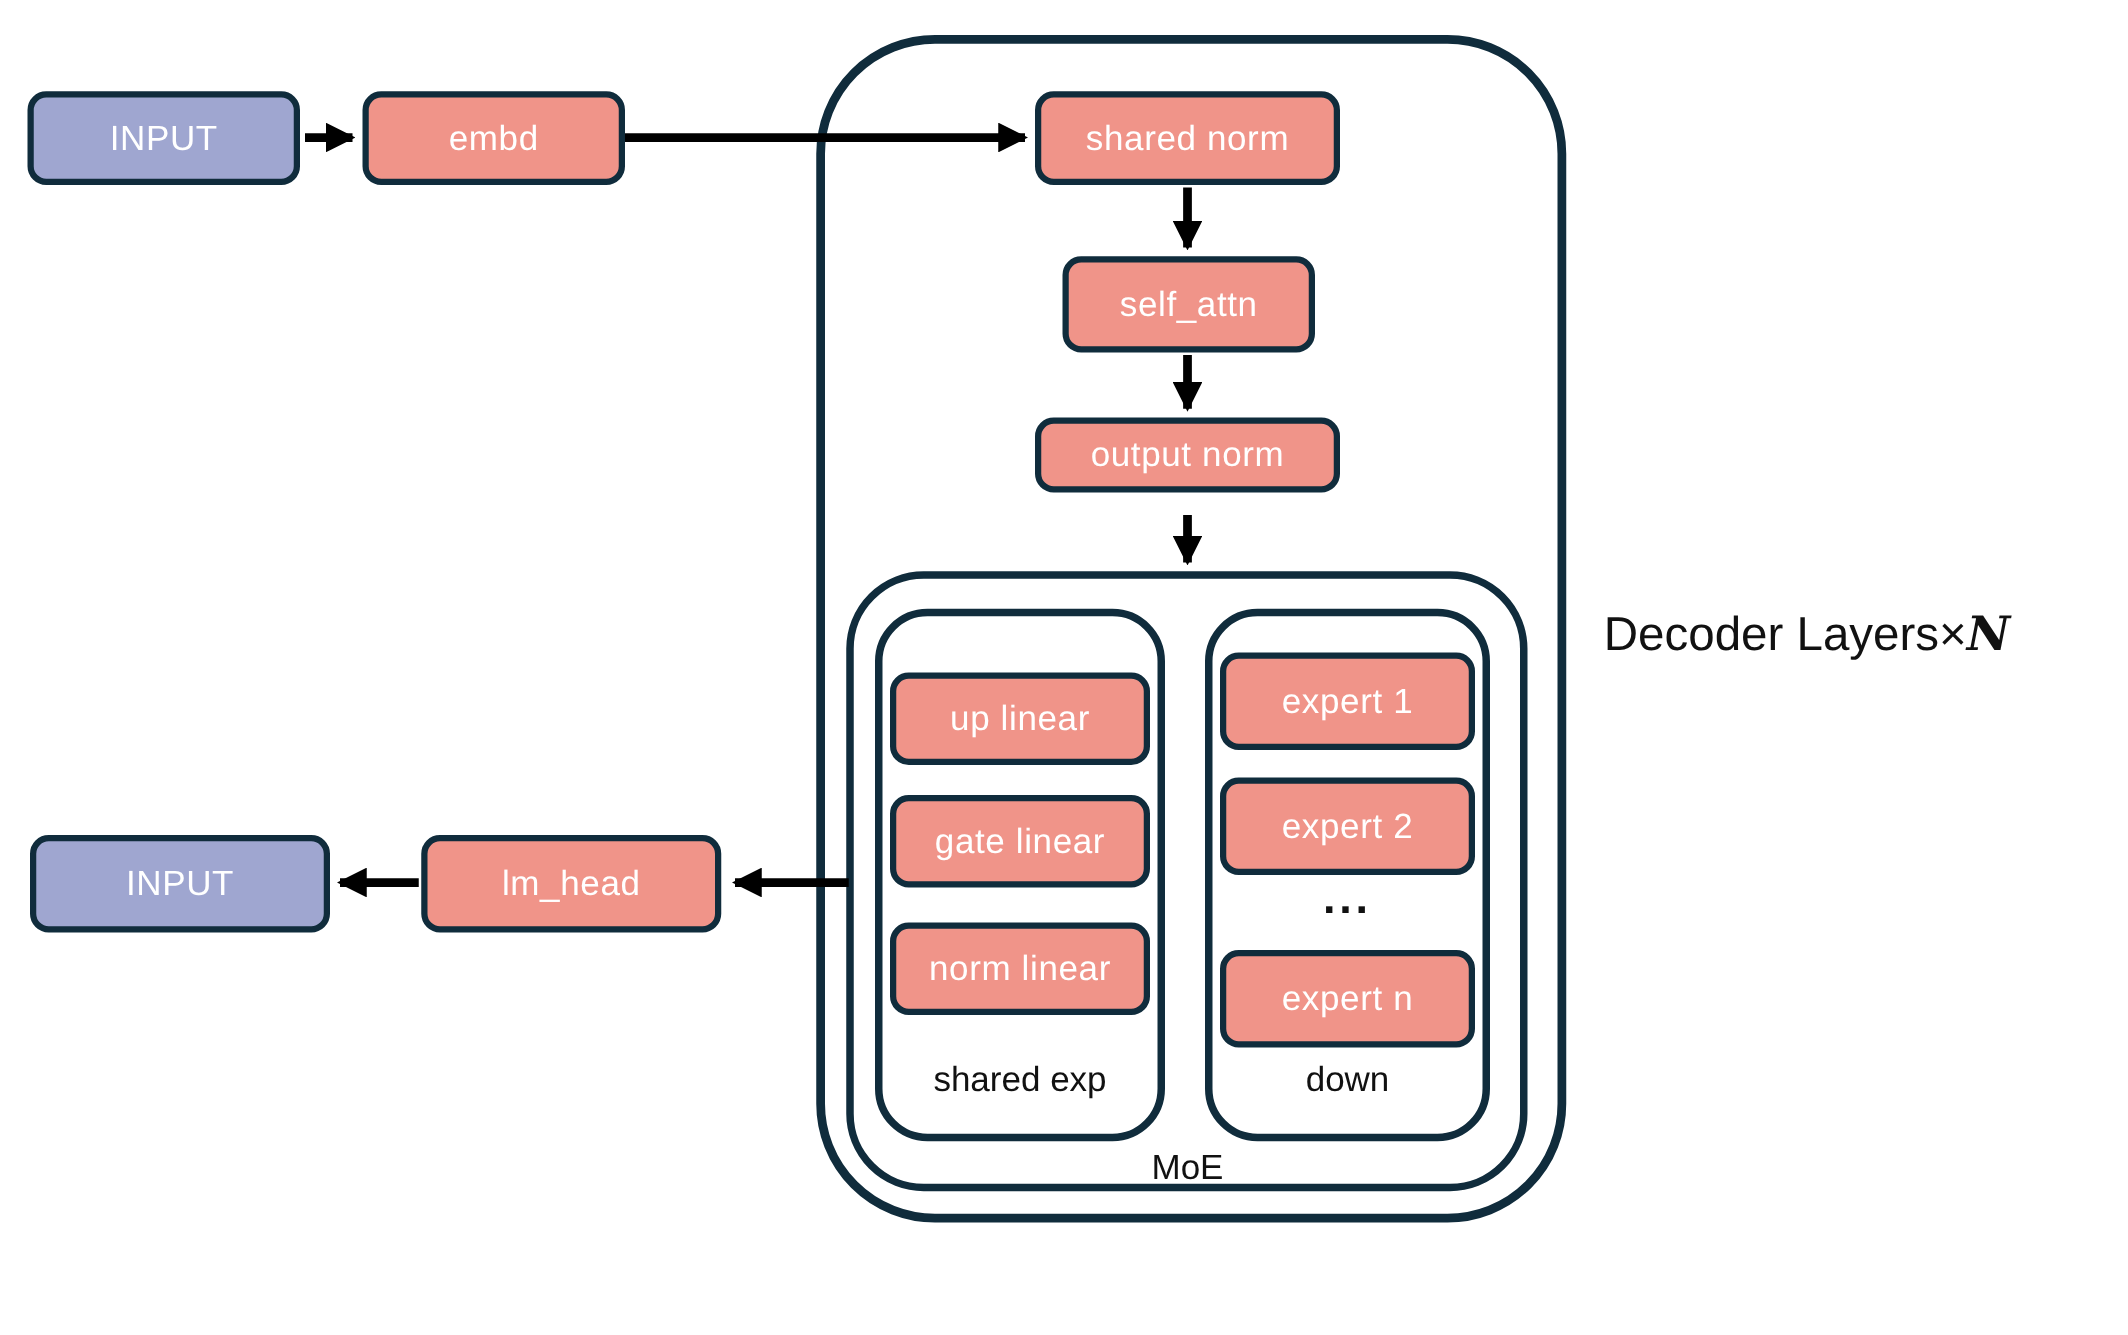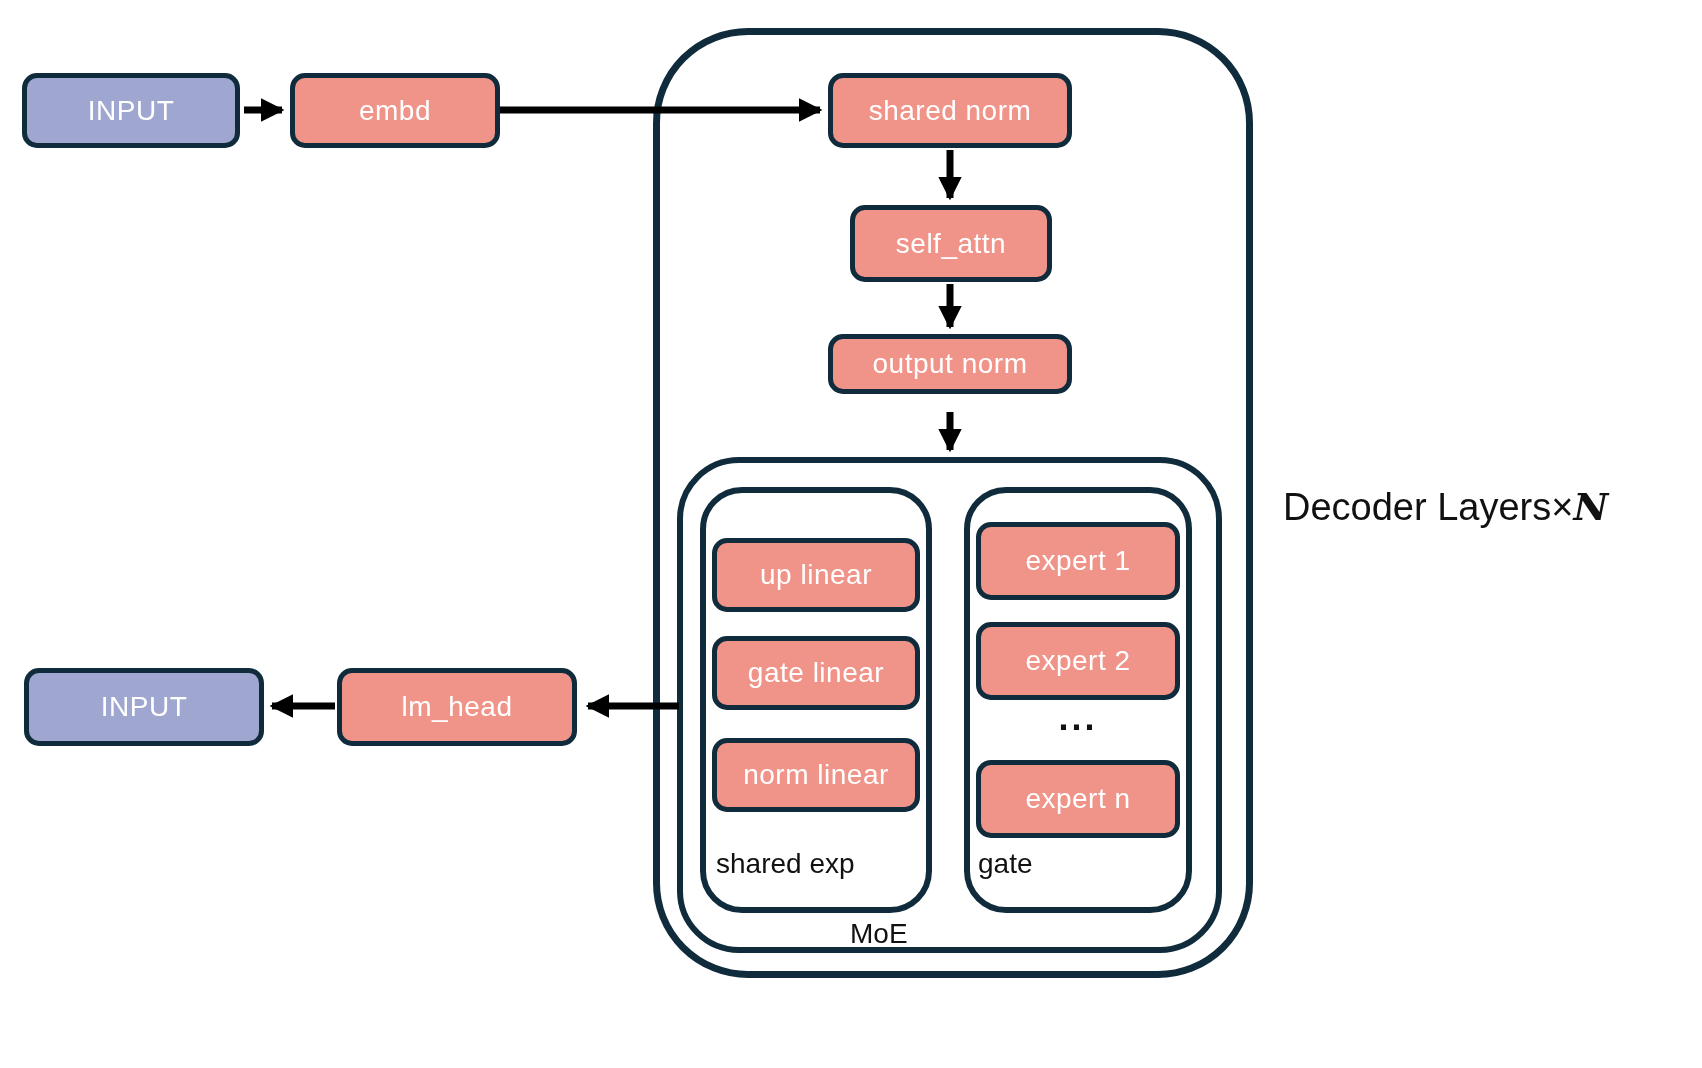--- a/index.html
+++ b/index.html
@@ -46,21 +46,21 @@
   }
   .frame.decoder { border-radius: 95px; border-width: 7px; }
   .frame.moe     { border-radius: 62px; }
   .frame.sub     { border-radius: 42px; }
 
   
   .plain-label {
     position: absolute;
     color: var(--text-dark);
     font-size: 28px;
-    text-align: left;
+    text-align: center;
   }
   .dots {
     position: absolute;
     color: var(--text-dark);
     font-size: 36px;
     font-weight: bold;
     letter-spacing: 3px;
     text-align: center;
     line-height: 36px;
   }
@@ -142,21 +142,21 @@
   </div>
 
   <div class="dots" style="left:1028px; top:700px; width:100px;">...</div>
 
   <div class="node salmon" style="left:976px; top:760px; width:204px; height:78px;">
     <span>expert n</span>
   </div>
 
   <div class="plain-label" style="left:716px; top:848px; width:200px;">shared exp</div>
 
-  <div class="plain-label" style="left:978px; top:848px; width:200px;">gate</div>
+  <div class="plain-label" style="left:978px; top:848px; width:200px;">down</div>
 
   <div class="plain-label" style="left:850px; top:918px; width:200px;">MoE</div>
 
   <div class="node salmon" style="left:337px; top:668px; width:240px; height:78px;">
     <span>lm_head</span>
   </div>
 
   <div class="node purple" style="left:24px; top:668px; width:240px; height:78px;">
     <span>INPUT</span>
   </div>

